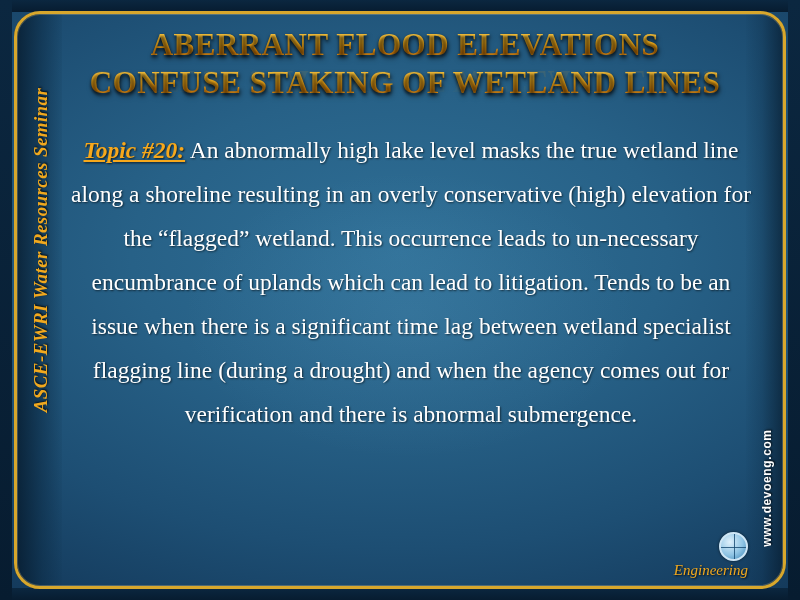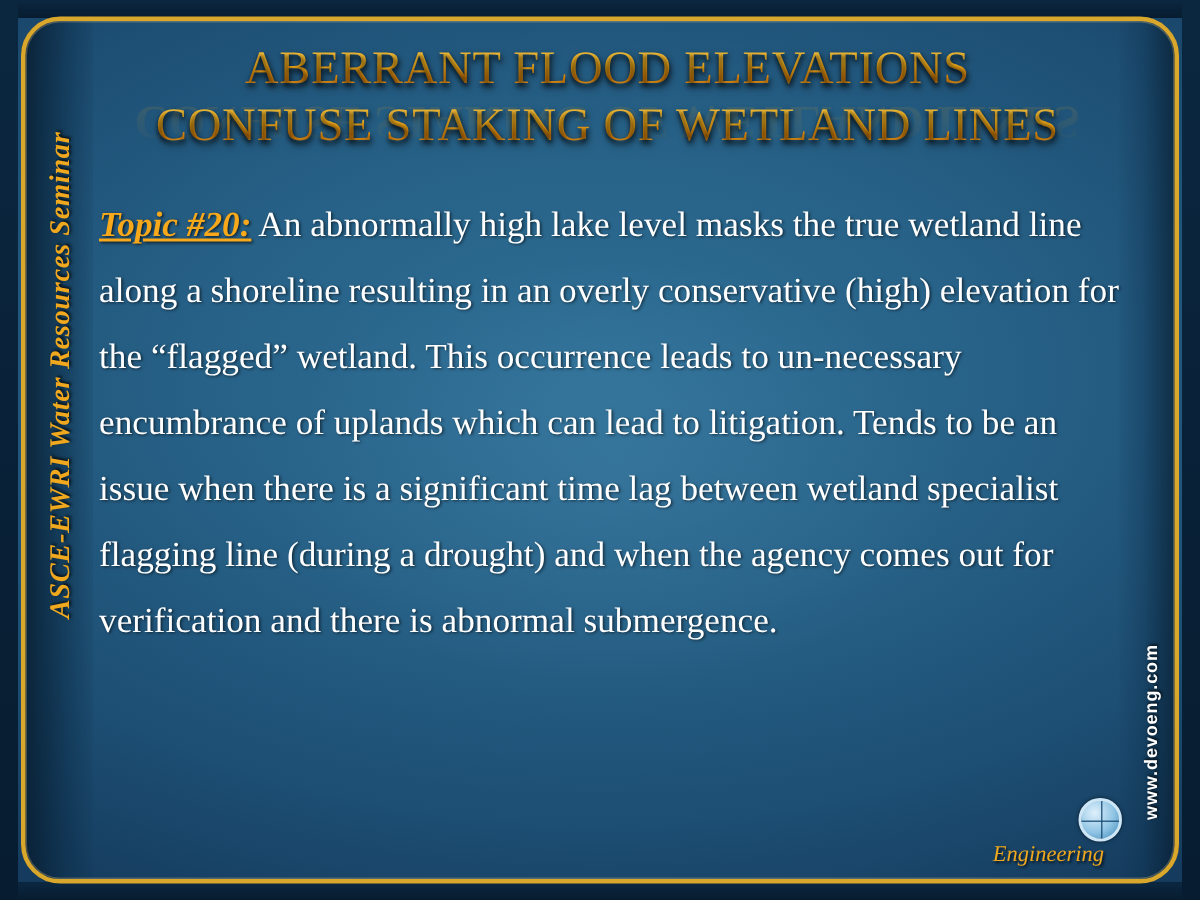--- a/index.html
+++ b/index.html
@@ -107,21 +107,21 @@
   
   .title-block {
     position: absolute;
     left: 70px;
     top: 26px;
     width: 670px;
     text-align: center;
   }
   .title-line {
     font-family: "Liberation Serif", serif;
-    font-weight: normal;
+    font-weight: bold;
     font-size: 31px;
     letter-spacing: 0.5px;
     line-height: 38px;
     text-transform: uppercase;
     color: #fbb822;
     background: linear-gradient(180deg, #ffd85e 0%, #f6b01b 45%, #d87f08 70%, #f2c24a 100%);
     -webkit-background-clip: text;
     background-clip: text;
     -webkit-text-fill-color: transparent;
     text-shadow: 0 2px 3px rgba(0,0,0,0.55);
@@ -154,21 +154,21 @@
     left: 66px;
     top: 128px;
     width: 690px;
   }
   .body-text {
     font-family: "Liberation Serif", serif;
     font-size: 23.5px;
     line-height: 44px;
     color: #ffffff;
     text-shadow: 1px 1px 2px rgba(0,0,0,0.6);
-    text-align: left;
+    text-align: center;
   }
   .topic-label {
     font-weight: bold;
     font-style: italic;
     color: #f7a81b;
     text-decoration: underline;
     text-shadow: 1px 1px 2px rgba(0,0,0,0.7);
   }
   .body-indent {
     display: inline;
@@ -222,21 +222,21 @@
     height: 1px;
     background: rgba(20,70,110,0.8);
   }
   .logo-sub {
     font-family: "Liberation Serif", serif;
     font-style: italic;
     font-size: 15px;
     color: #f0a81e;
     text-shadow: 1px 1px 2px rgba(0,0,0,0.8);
     margin-top: 2px;
-    margin-right: 12px;
+    margin-right: 0;
   }
 
   .glow {
     position: absolute;
     left: 180px;
     top: 170px;
     width: 460px;
     height: 290px;
     background: radial-gradient(ellipse at center, rgba(120,190,230,0.12) 0%, rgba(120,190,230,0) 70%);
     pointer-events: none;

